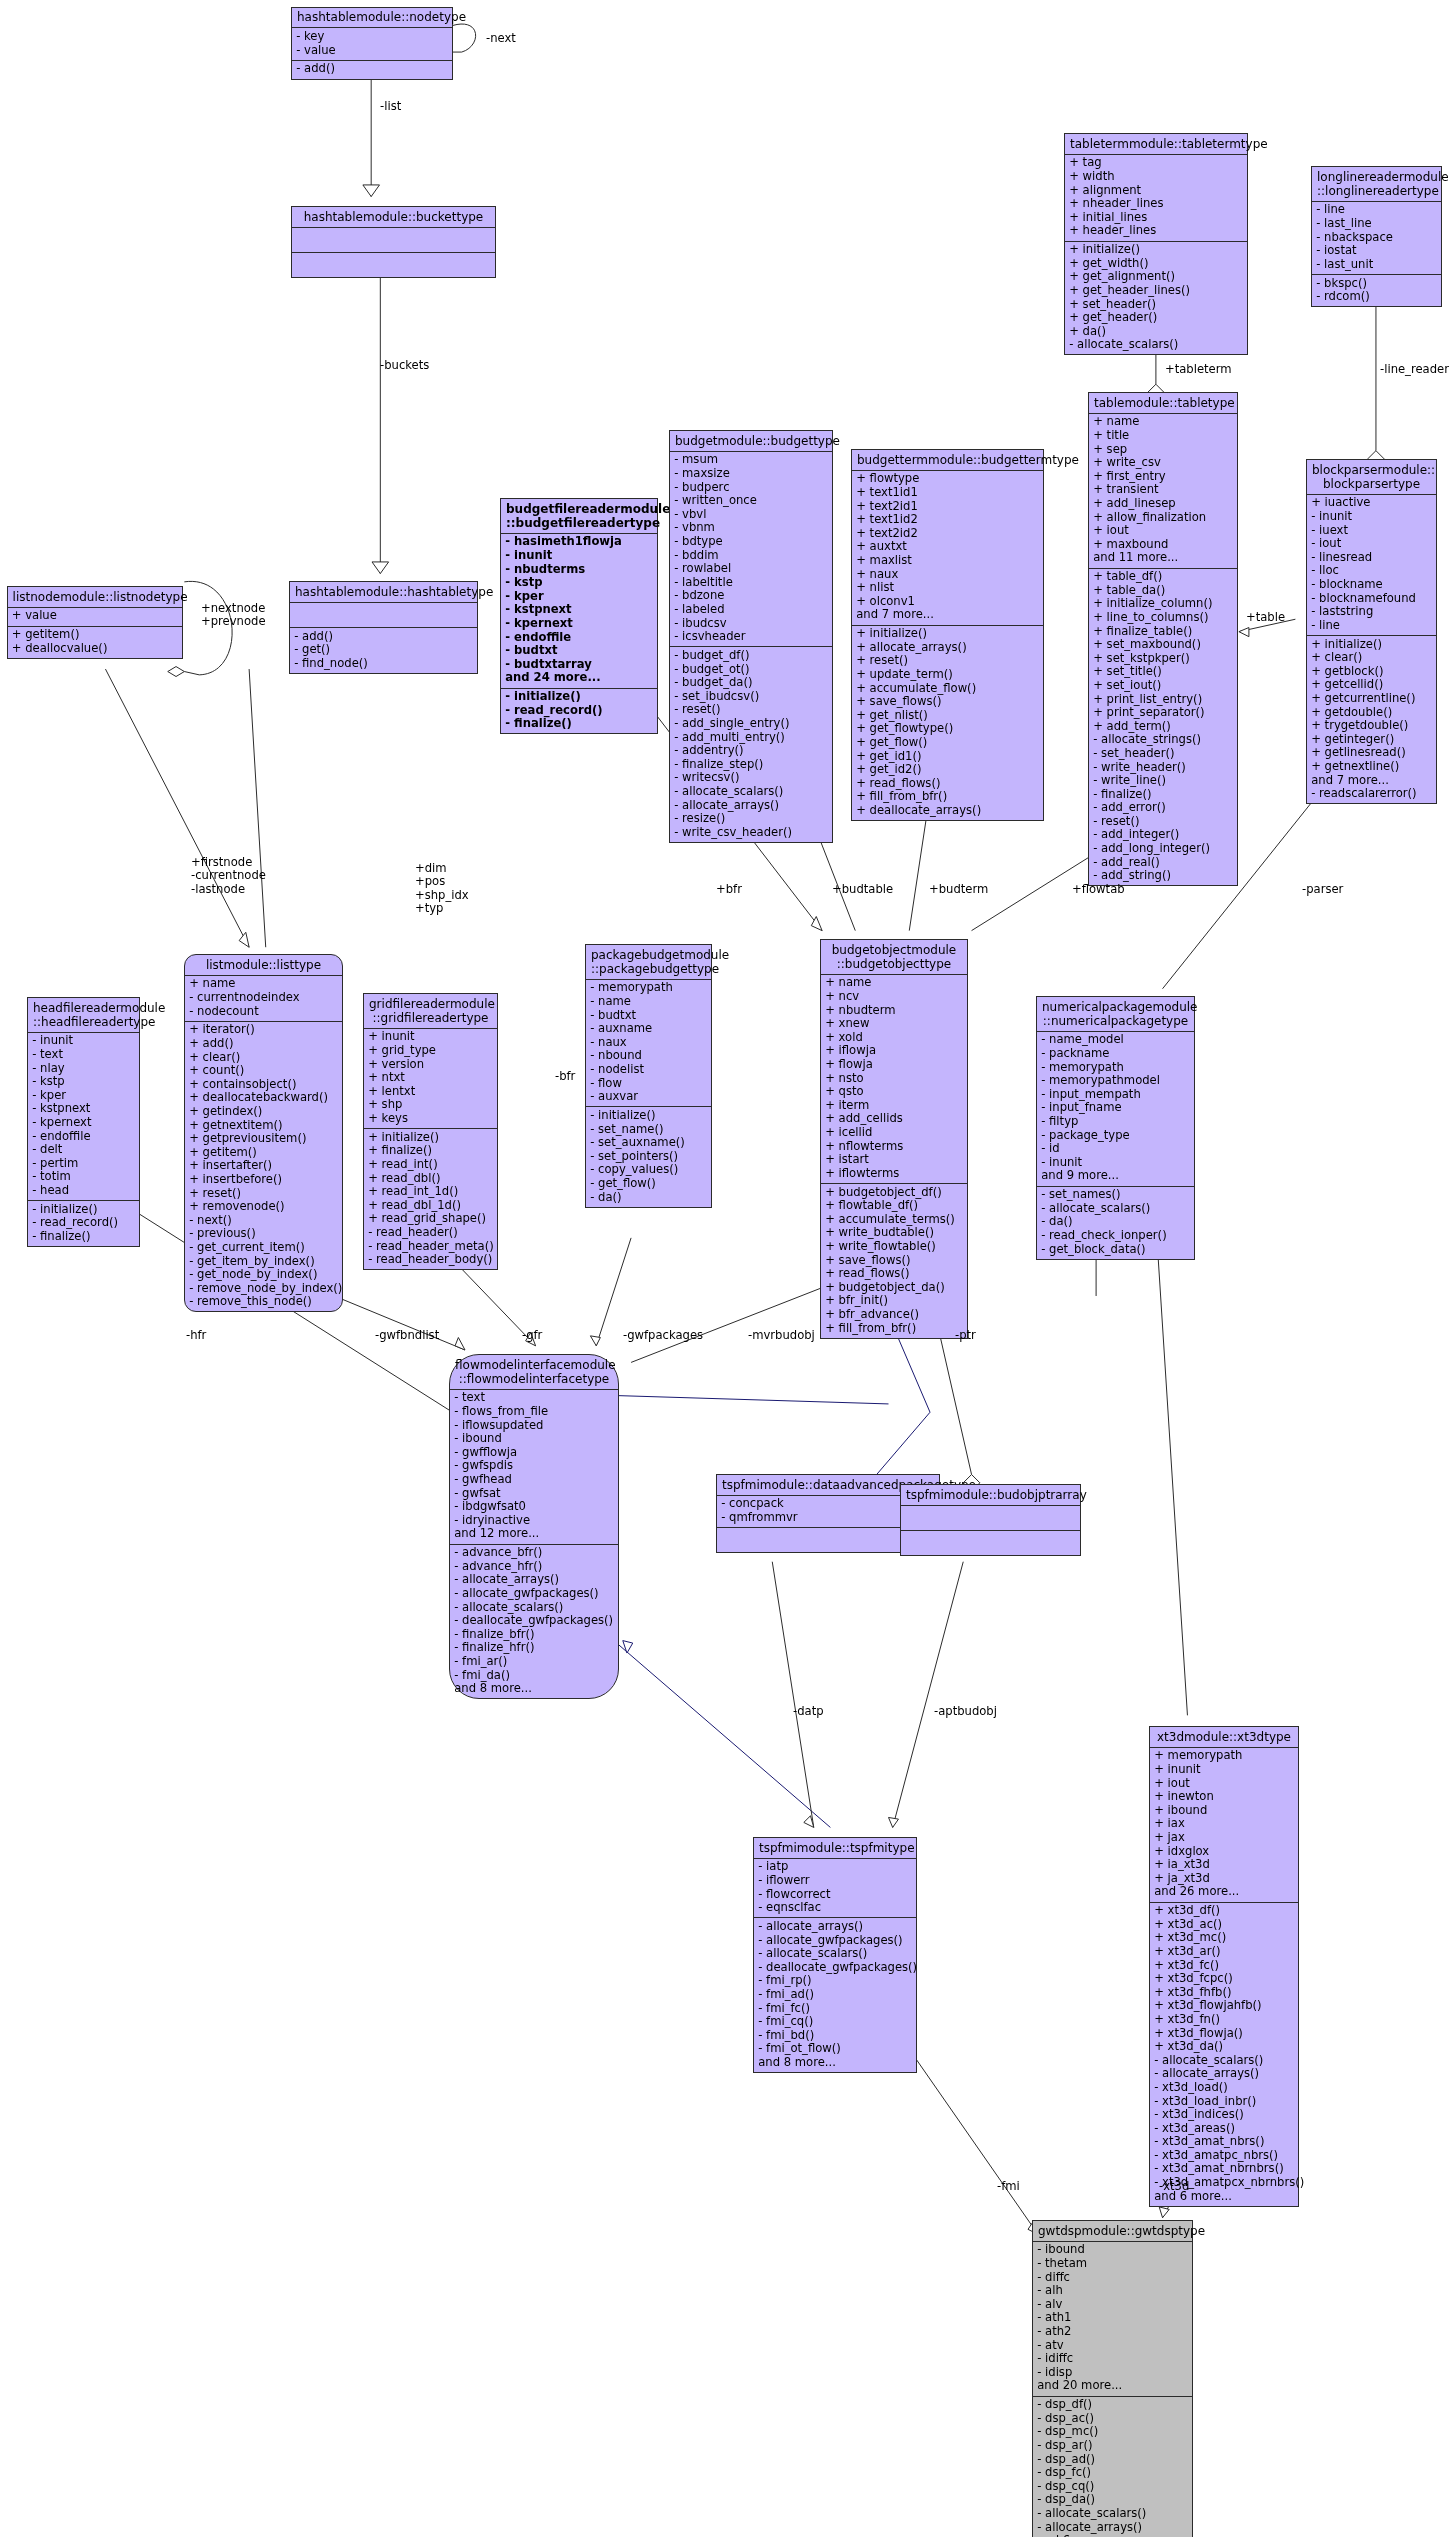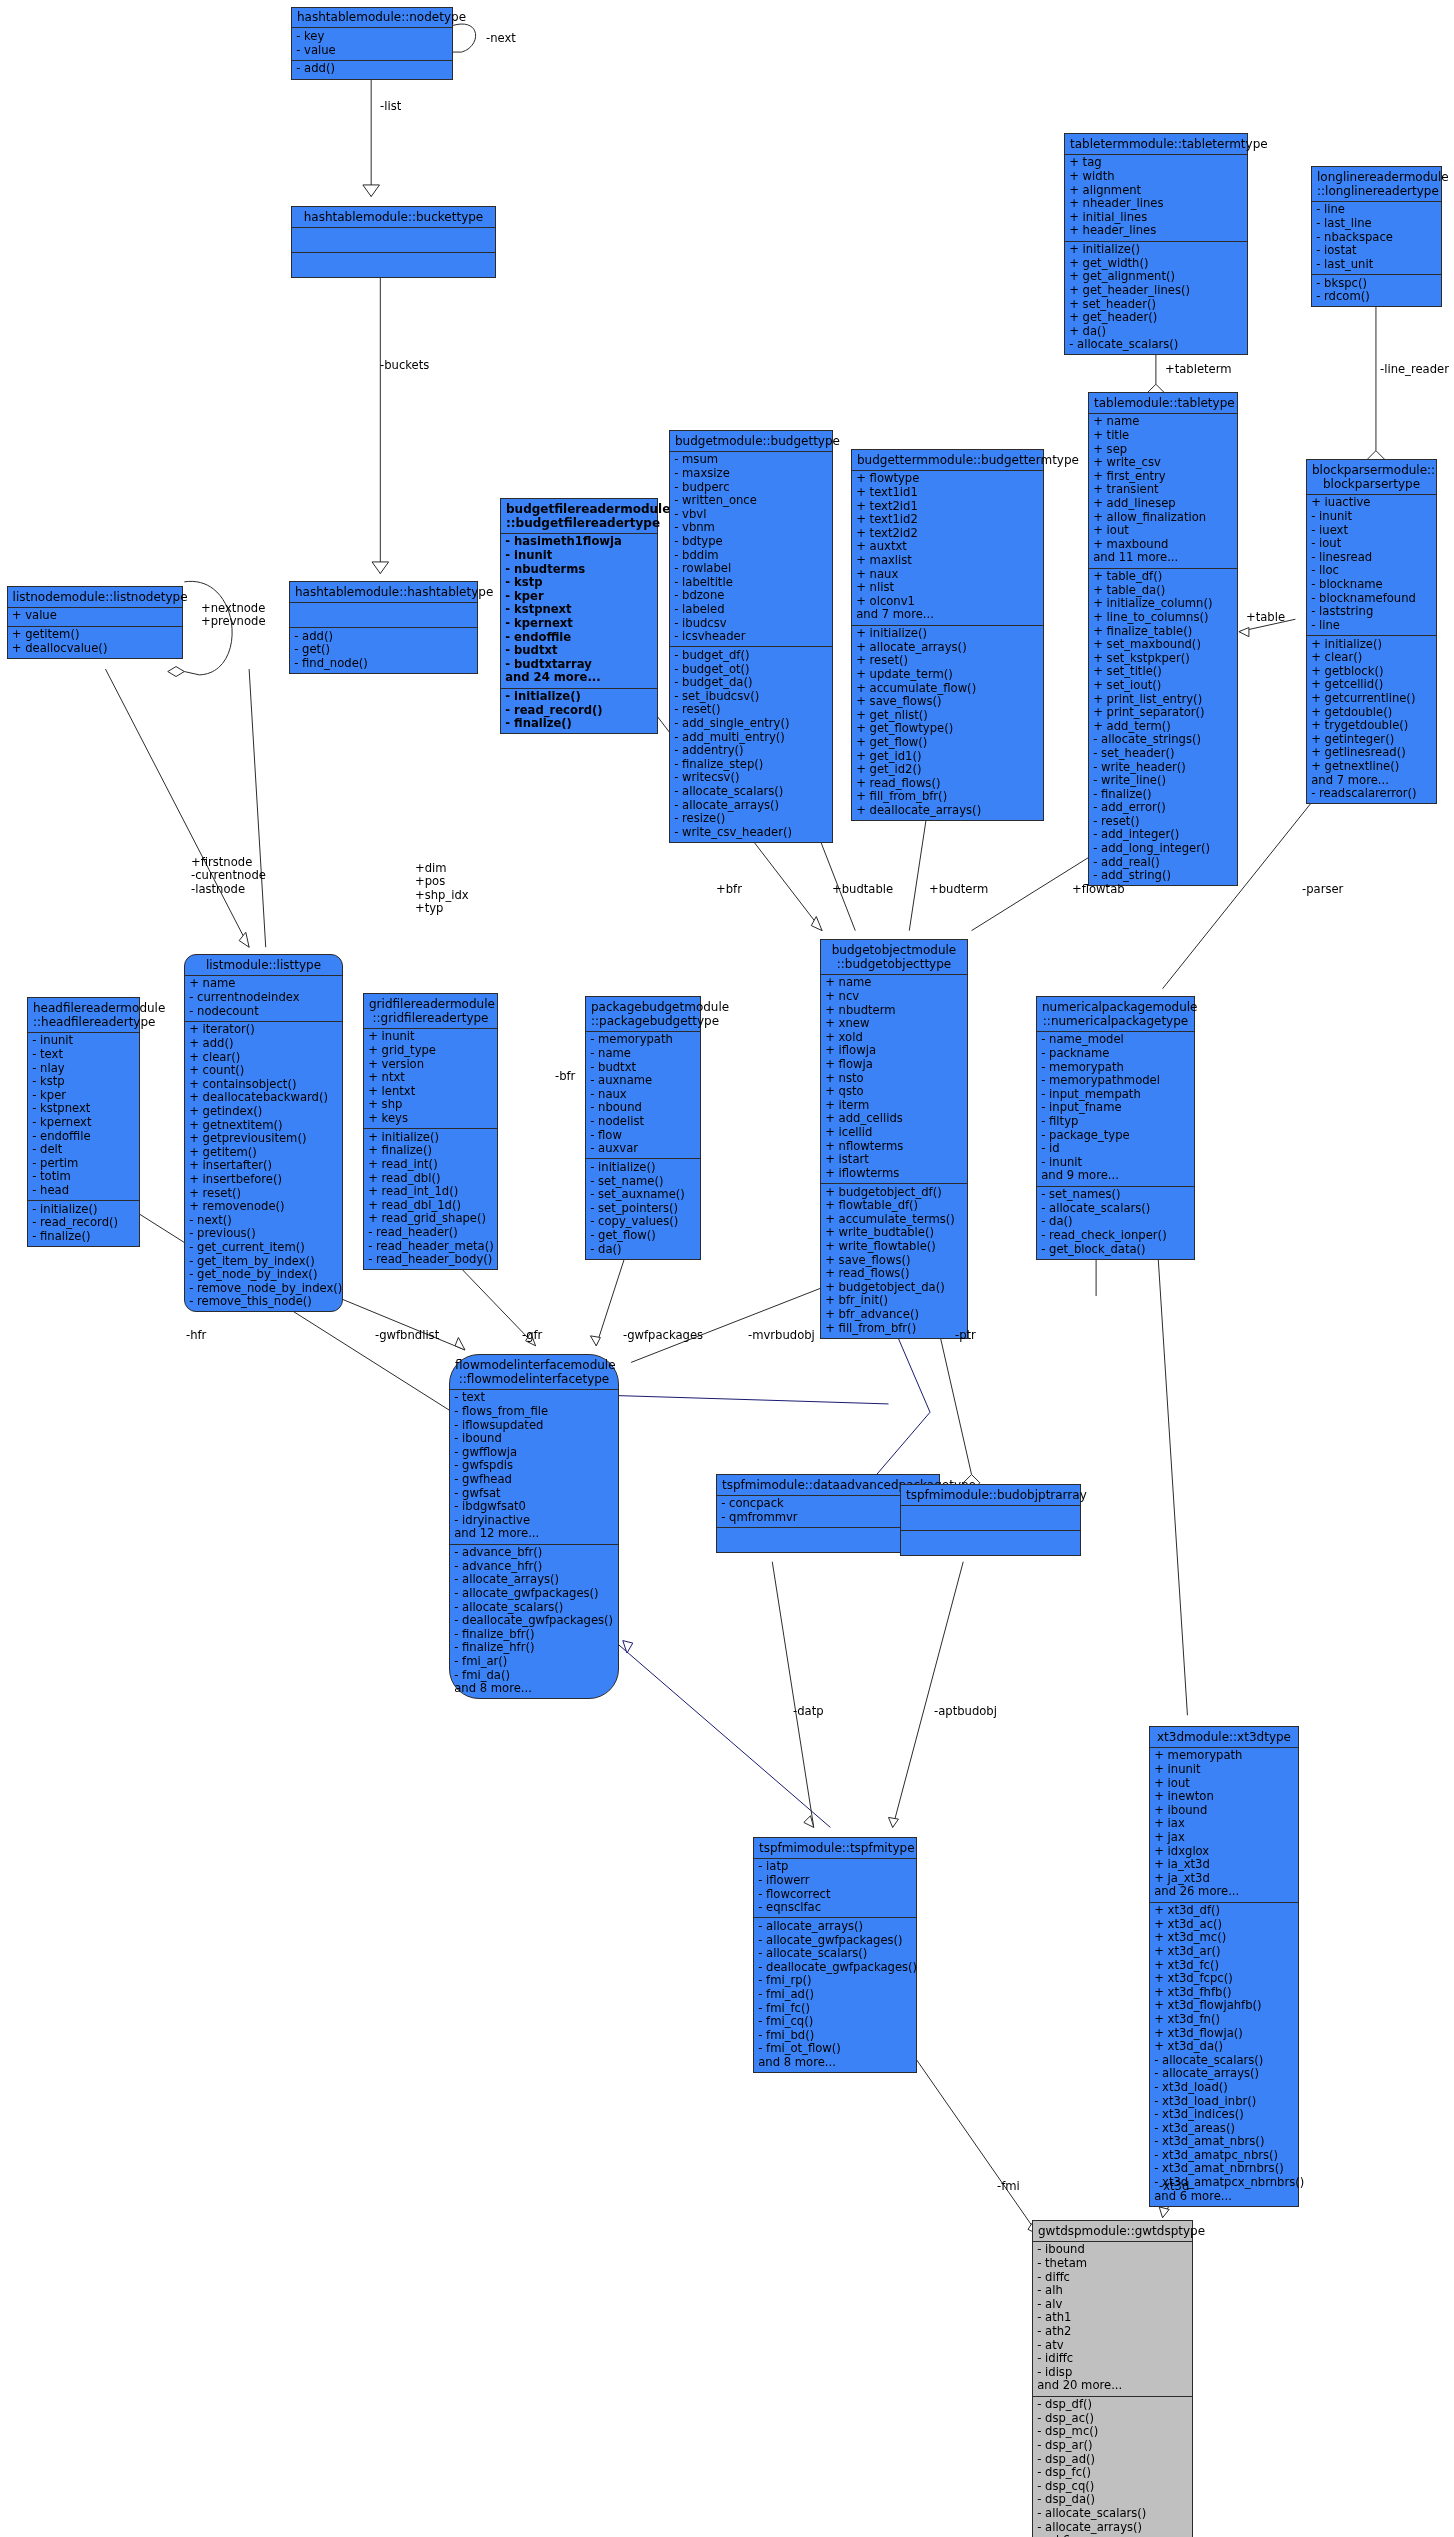--- a/index.html
+++ b/index.html
@@ -1,20 +1,20 @@
 <!DOCTYPE html>
 <html style="font-size:13.3px"><head>
 <meta charset="utf-8">
 <style>
   html,body{margin:0;padding:0;background:#ffffff;}
   body{font-family:"DejaVu Sans","Liberation Sans",sans-serif;}
   #canvas{position:relative;width:1454px;height:2538px;background:#fff;overflow:hidden;}
   svg#edges{position:absolute;left:0;top:0;width:1454px;height:2538px;pointer-events:none;}
 
-  .node{position:absolute;border:0.8px solid #2b2b2b;background:#3b82f6;box-sizing:border-box;}
+  .node{position:absolute;border:0.8px solid #2b2b2b;background:#c4b5fd;box-sizing:border-box;}
   .node.shaded{background:#c0c0c0;}
   .nhead{font-size:12px;line-height:14px;text-align:center;padding:2.5px 5px 3.3px 5px;border-bottom:0.8px solid #2b2b2b;color:#000;}
   .nsec{border-bottom:0.8px solid #2b2b2b;padding:1.7px 4.2px 2.5px 4.2px;}
   .nsec:last-child{border-bottom:none;}
   .nsec div{font-size:11.6px;line-height:13.6px;white-space:nowrap;color:#000;}
   .nsec.empty{height:20px;}
 
   .elabel{position:absolute;font-size:11.6px;color:#000;white-space:nowrap;line-height:13.3px;}
 </style>
 </head>
@@ -399,21 +399,21 @@
           <div>+ read_int()</div>
           <div>+ read_dbl()</div>
           <div>+ read_int_1d()</div>
           <div>+ read_dbl_1d()</div>
           <div>+ read_grid_shape()</div>
           <div>- read_header()</div>
           <div>- read_header_meta()</div>
           <div>- read_header_body()</div>
         </div>
       </div>
-      <div class="node" style="left: 585px; top: 996px; width: 116px;">
+      <div class="node" style="left: 585px; top: 944px; width: 127px;">
         <div class="nhead">packagebudgetmodule<br>::packagebudgettype</div>
         <div class="nsec">
           <div>- memorypath</div>
           <div>- name</div>
           <div>- budtxt</div>
           <div>- auxname</div>
           <div>- naux</div>
           <div>- nbound</div>
           <div>- nodelist</div>
           <div>- flow</div>

